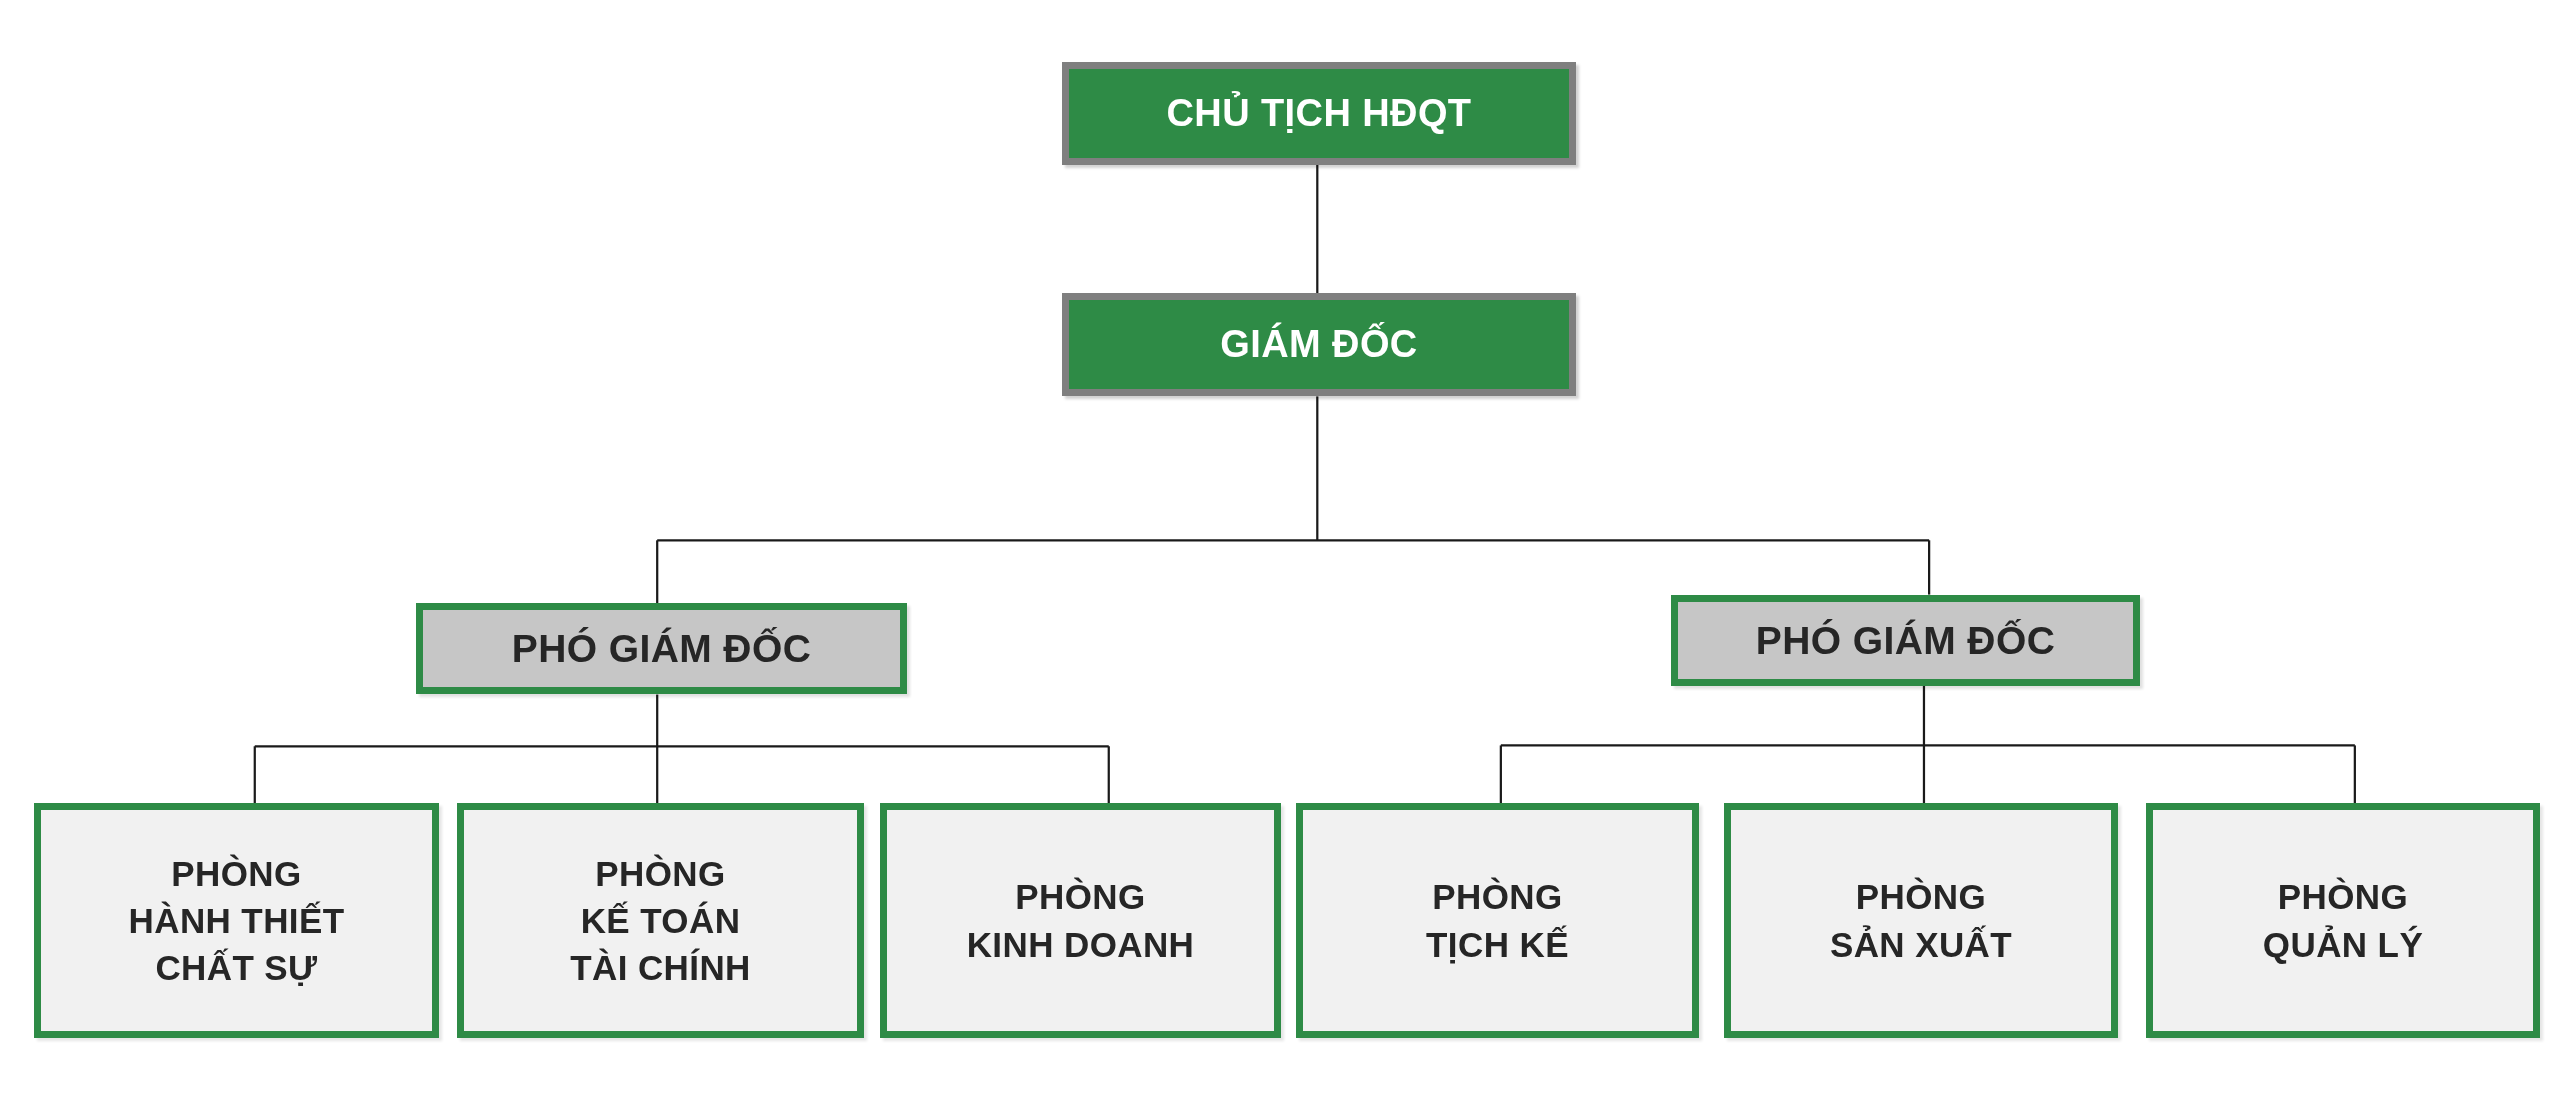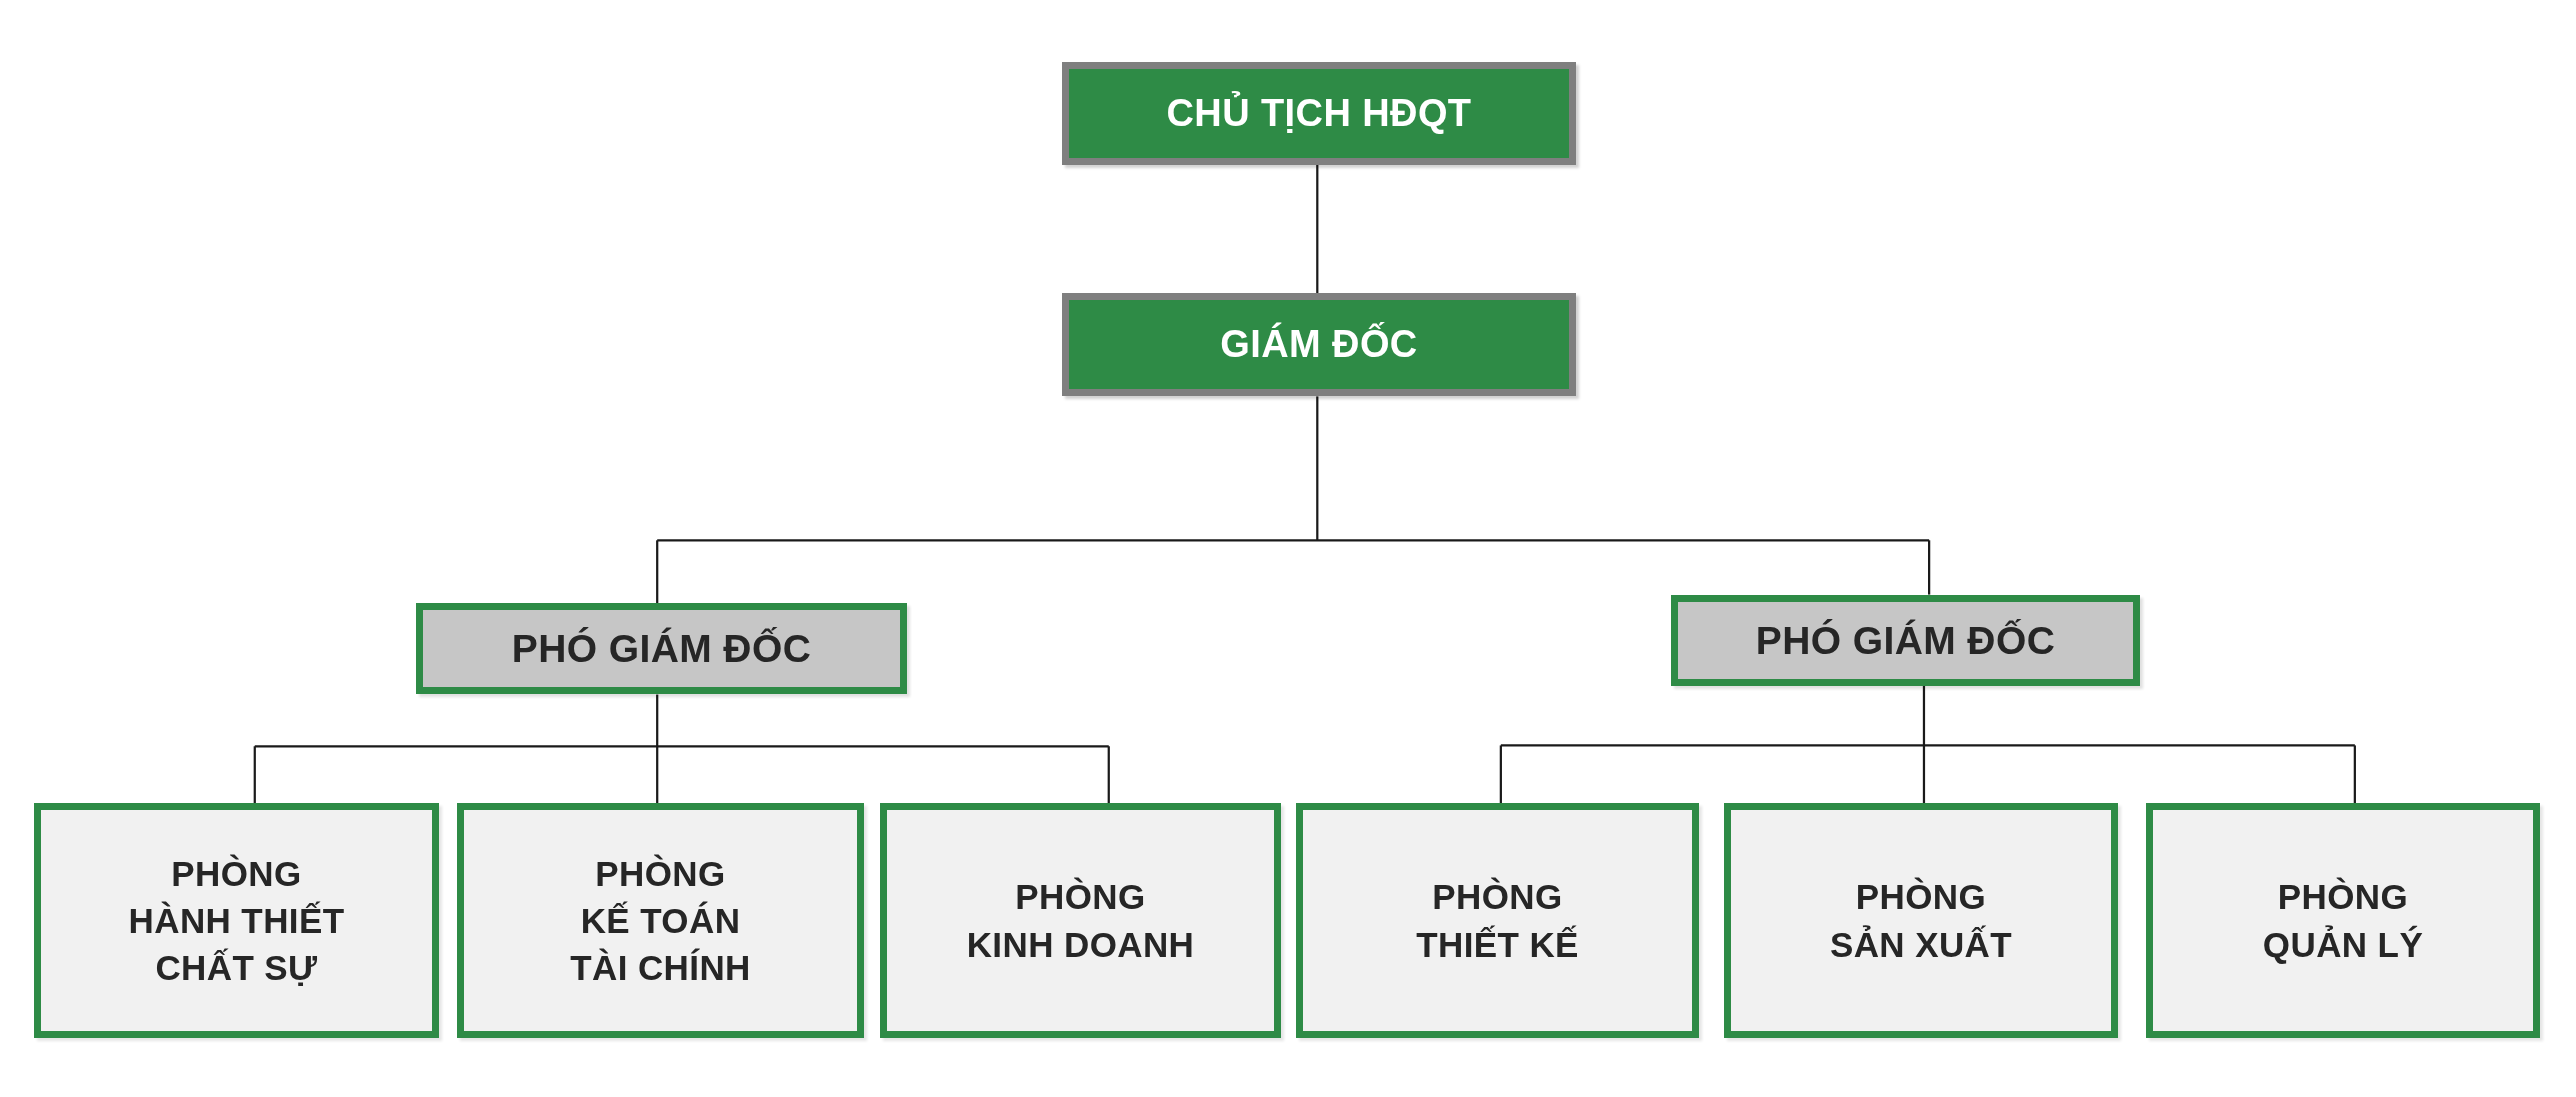--- a/index.html
+++ b/index.html
@@ -115,21 +115,21 @@
     <span class="line">TÀI CHÍNH</span>
   </div>
 
   <div class="node dept" id="node-dept-3">
     <span class="line">PHÒNG</span>
     <span class="line">KINH DOANH</span>
   </div>
 
   <div class="node dept" id="node-dept-4">
     <span class="line">PHÒNG</span>
-    <span class="line">THIẾT KẾ</span>
+    <span class="line">TỊCH KẾ</span>
   </div>
 
   <div class="node dept" id="node-dept-5">
     <span class="line">PHÒNG</span>
     <span class="line">SẢN XUẤT</span>
   </div>
 
   <div class="node dept" id="node-dept-6">
     <span class="line">PHÒNG</span>
     <span class="line">QUẢN LÝ</span>

